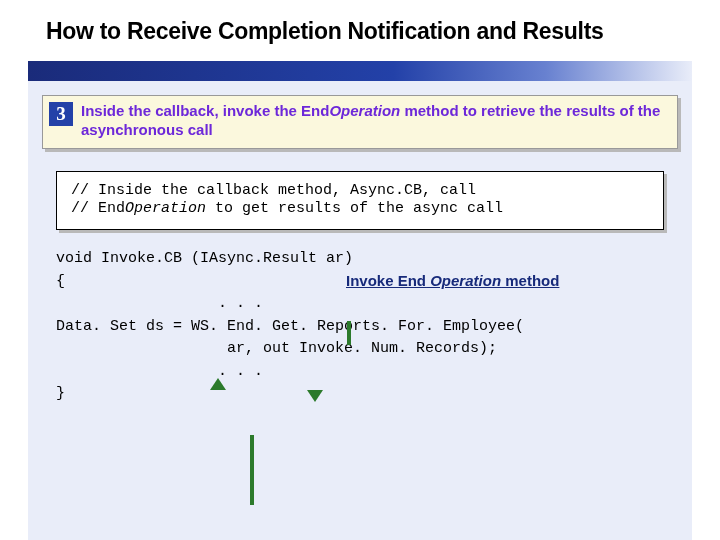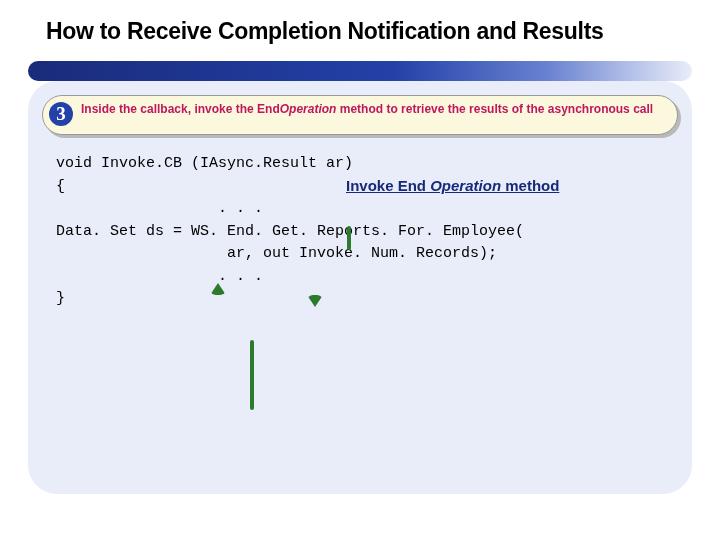--- a/index.html
+++ b/index.html
@@ -1,15 +1,15 @@
 <!DOCTYPE html>
 <html><head>
 <meta charset="utf-8">
 <style>
-  * { box-sizing: border-box; margin: 0; padding: 0; border-radius: 29px; }
+  * { box-sizing: border-box; margin: 0; padding: 0; }
   body {
     width: 720px;
     height: 540px;
     background: #fff;
     font-family: Arial, Helvetica, sans-serif;
     overflow: hidden;
   }
   .slide {
     width: 100%;
     height: 100%;
@@ -48,23 +48,23 @@
     font-family: "Times New Roman", serif;
     font-weight: bold;
     font-size: 19px;
     display: flex;
     align-items: center;
     justify-content: center;
     margin-right: 8px;
     flex: 0 0 24px;
   }
   .step-text {
-    font-size: 12px;
+    font-size: 15px;
     font-weight: bold;
-    color: #be185d;
+    color: #6d28d9;
     line-height: 1.25;
   }
   .step-text .italic { font-style: italic; font-weight: bold; }
   .code-top {
     background: #fff;
     border: 1px solid #000;
     box-shadow: 3px 3px 0 #b9b9b9;
     margin: 22px 18px 0 18px;
     padding: 10px 14px 10px 14px;
     font-family: "Courier New", monospace;
@@ -133,20 +133,22 @@
 
   <div class="body-area">
 
     <div class="step-box">
       <div class="step-num">3</div>
       <div class="step-text">
         <span>Inside the callback, invoke the End</span><span class="italic">Operation</span><span> method to retrieve the results of the asynchronous call</span>
       </div>
     </div>
 
+    <div class="code-top"><span>// Inside the callback method, Async.CB, call</span>
+<span>// End</span><span class="it">Operation</span><span> to get results of the async call</span></div>
 
     <div class="code-main"><span>void Invoke.CB (IAsync.Result ar)</span>
 <span>{</span>
 <span>                  . . .</span>
 <span>Data. Set ds = WS. End. Get. Reports. For. Employee(</span>
 <span>                   ar, out Invoke. Num. Records);</span>
 <span>                  . . .</span>
 <span>}</span>
 
       <div class="annot" style="left:290px; top:22px;">

